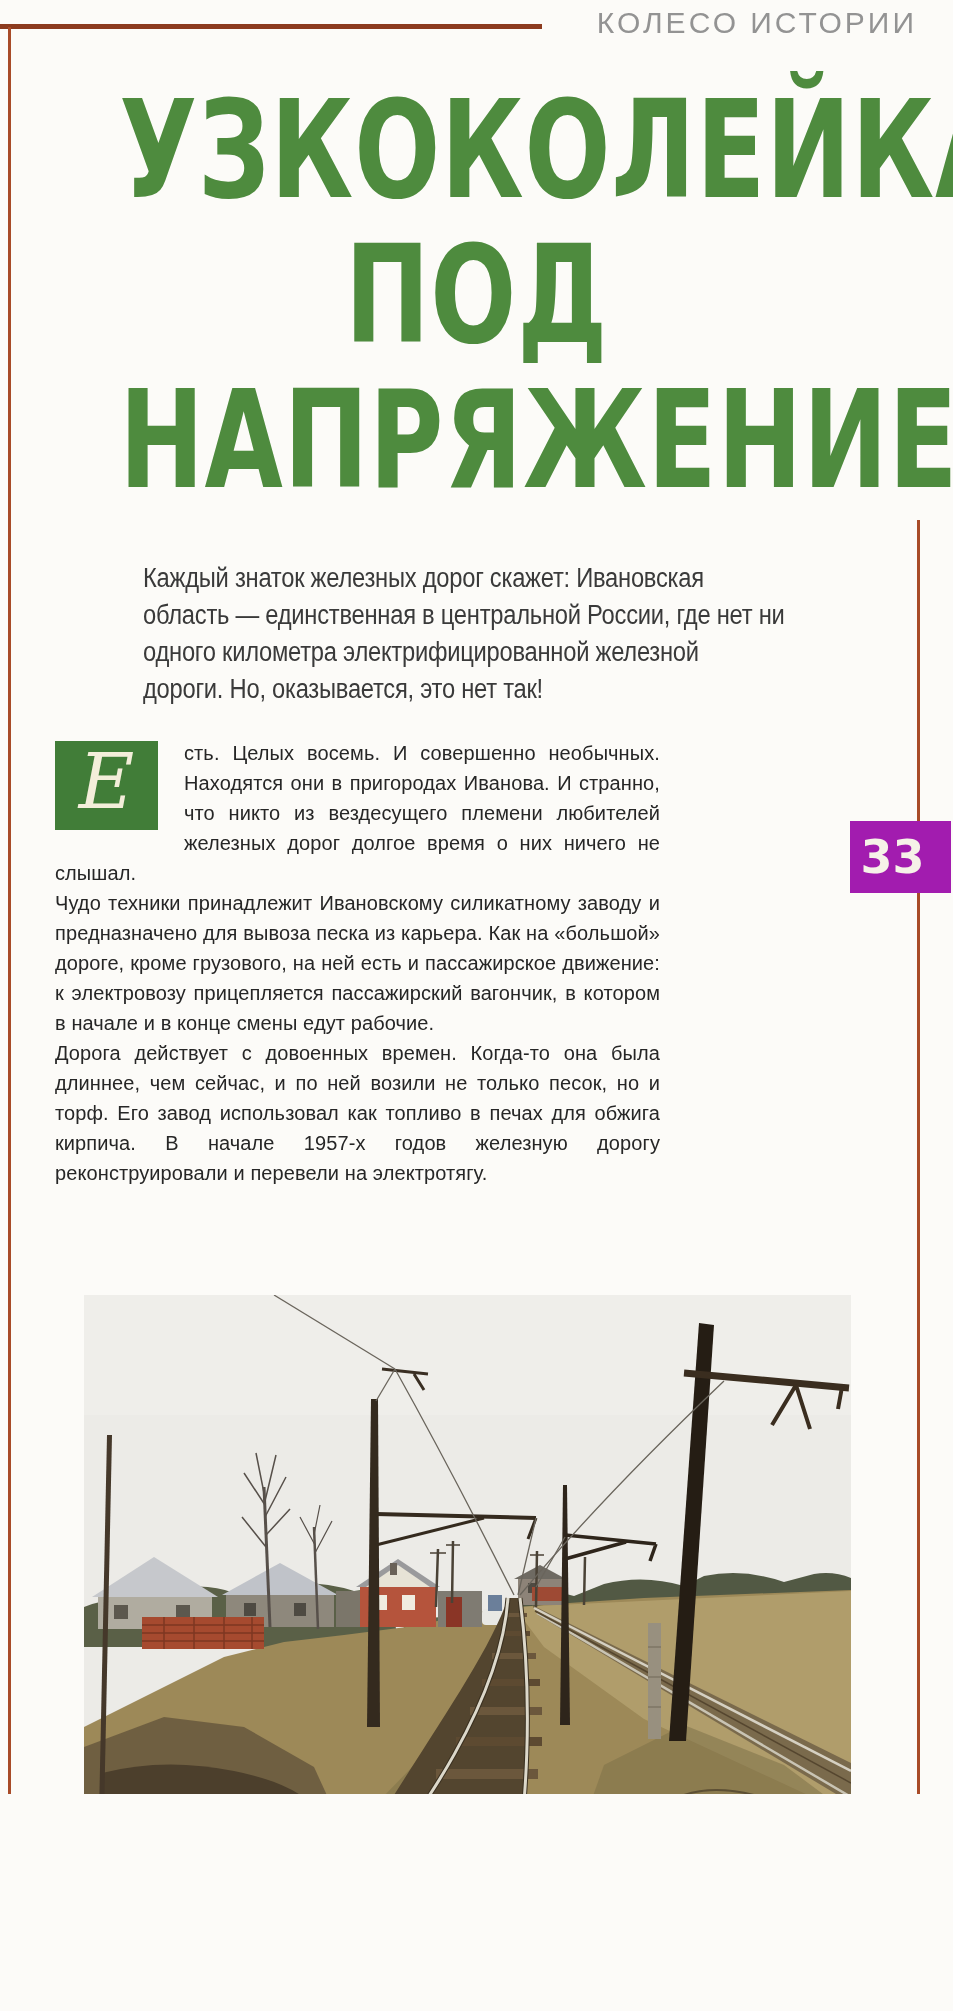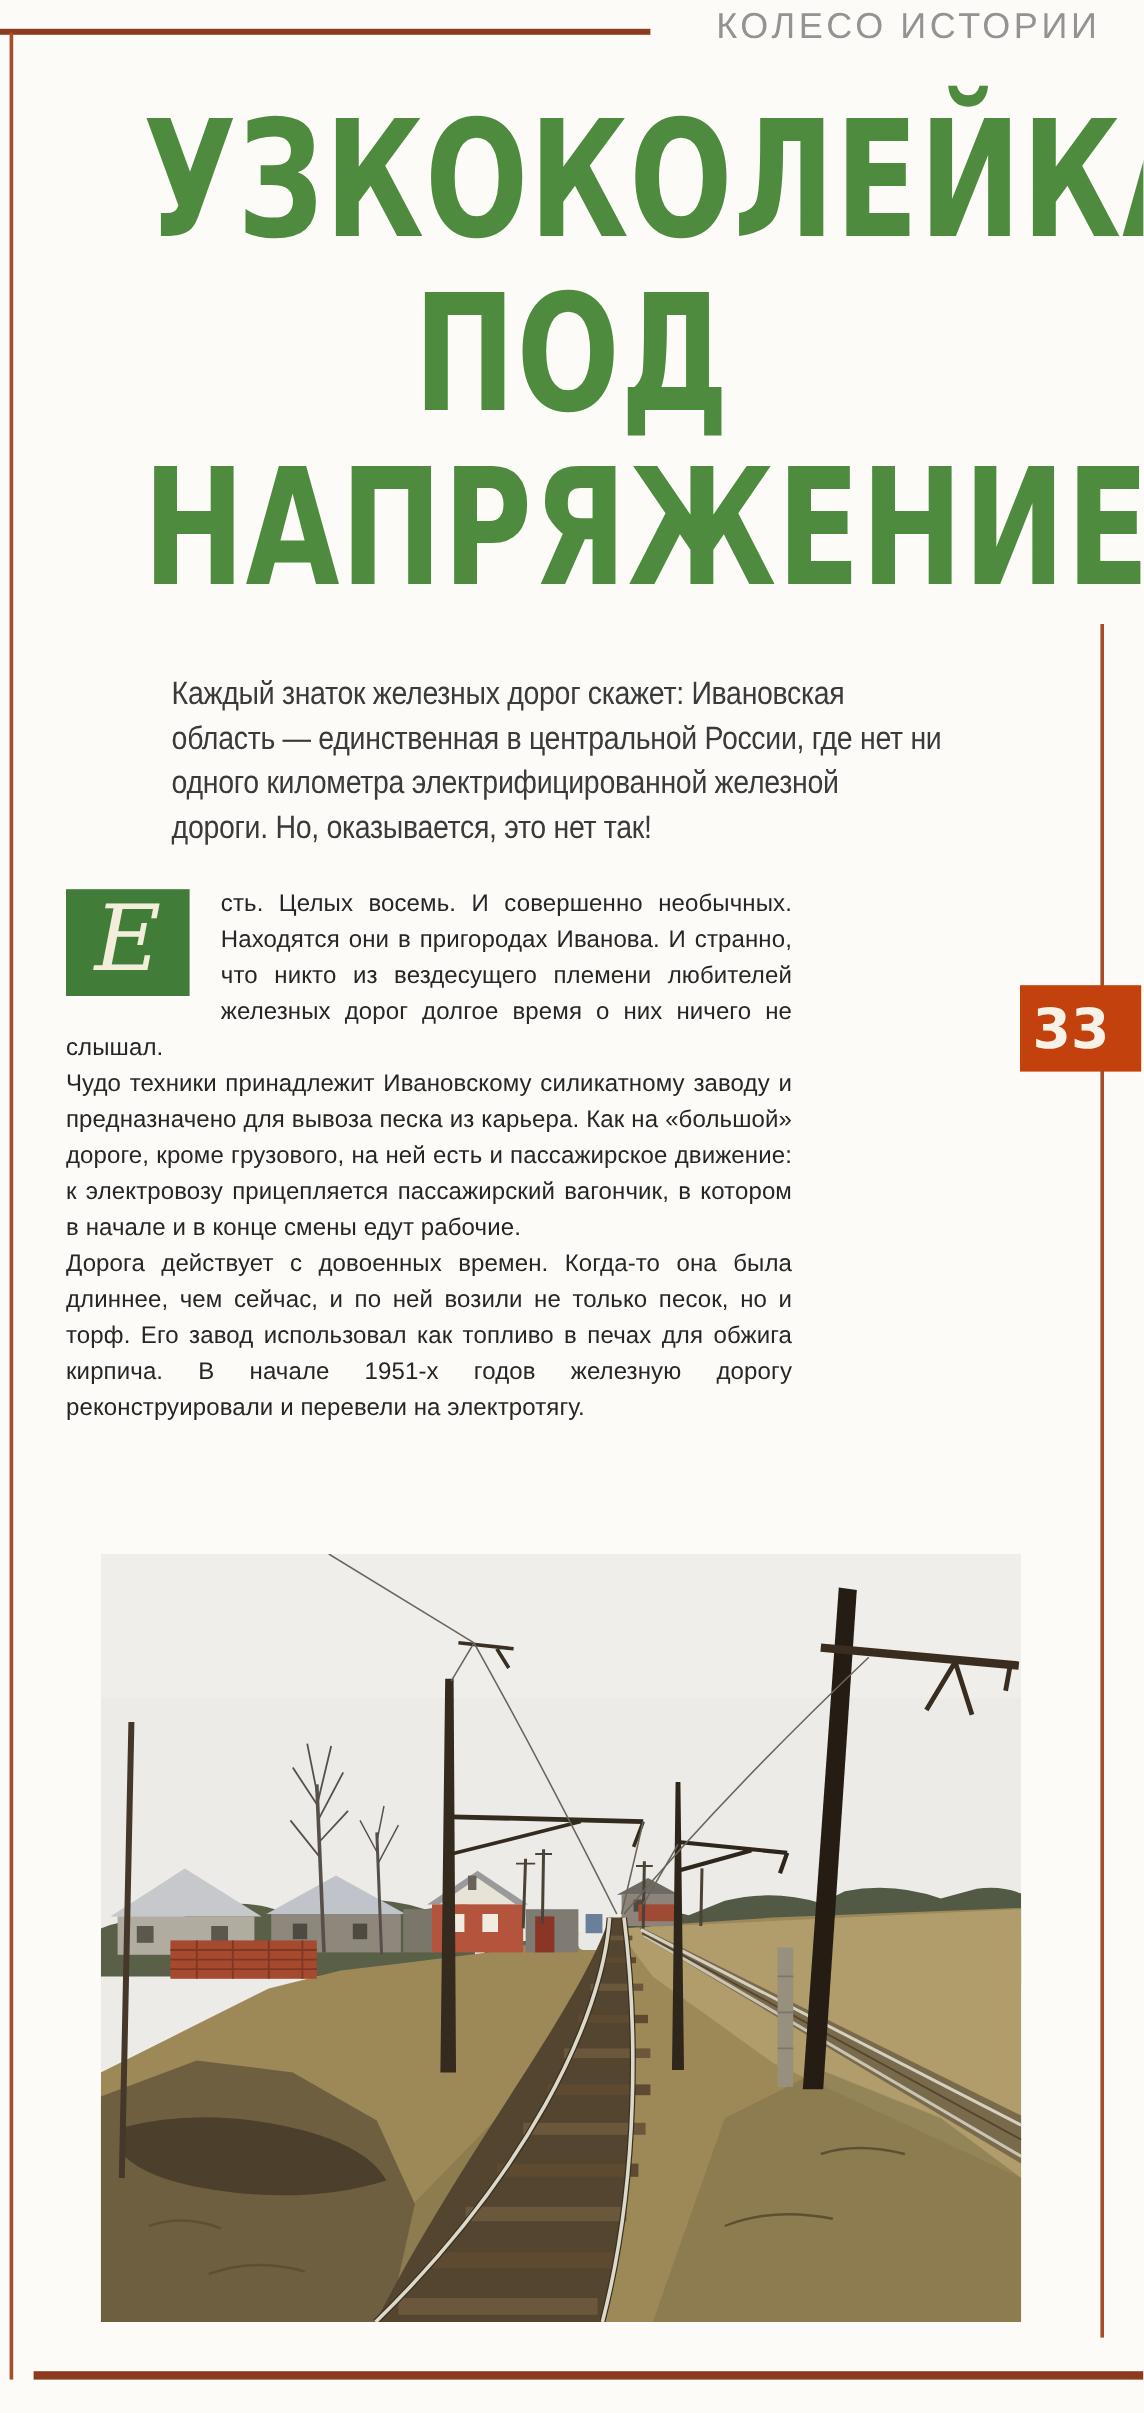--- a/index.html
+++ b/index.html
@@ -1,17 +1,17 @@
 <!DOCTYPE html>
 <html><head>
 <meta charset="utf-8">
 <style>
   html,body { margin:0; padding:0; }
   body { width:953px; height:2011px; background:#fcfbf8; font-family:"Liberation Sans", sans-serif; }
-  .page { position:relative; width:953px; height:2011px; overflow:hidden; background:#fcfbf8;border-radius:10px; }
+  .page { position:relative; width:953px; height:1794px; overflow:hidden; background:#fcfbf8; }
 
   .top-rule    { position:absolute; left:0;   top:24px;  width:542px; height:5px;  background:#8c3b1f; }
   .left-rule   { position:absolute; left:8px; top:27px;  width:3px;  height:1956px; background:#a84b28; }
   .right-rule  { position:absolute; left:917px; top:520px; width:3px; height:1428px; background:#a84b28; }
   .bottom-rule { position:absolute; left:28px; top:1976px; width:925px; height:7px; background:#8c3b1f; }
 
   .section-header { position:absolute; top:6px; right:36px; font-size:30px; letter-spacing:3px;
                     color:#939393; font-weight:400; }
 
   .title { position:absolute; left:0; top:78px; width:953px; text-align:center; }
@@ -25,21 +25,21 @@
 
   .article-body { position:absolute; left:55px; top:738px; width:605px; color:#262626;
                   font-size:20px; line-height:30px; letter-spacing:0.1px; }
   .para { text-align:justify; margin:0; }
   .dropcap { float:left; width:103px; height:89px; background:#417d38; margin:3px 26px 0 0;
              display:flex; align-items:center; justify-content:center; }
   .dropcap-glyph { font-family:"DejaVu Serif", serif; font-style:italic; font-size:76px;
                    color:#f3eeda; line-height:1; transform:translateY(-4px); }
 
   .pagenum-box { position:absolute; left:850px; top:821px; width:101px; height:72px;
-                 background:#c2410c; display:flex; align-items:center; justify-content:center;
+                 background:#a21caf; display:flex; align-items:center; justify-content:center;
                  z-index:5; }
   .pagenum { font-family:"DejaVu Sans", sans-serif; font-weight:bold; font-size:46px;
              color:#f6f2e8; transform:translateX(-8px); }
 
   .photo { position:absolute; left:84px; top:1295px; width:767px; height:640px; }
   .photo svg { display:block; width:100%; height:100%; }
 </style>
 </head>
 <body>
 
@@ -63,21 +63,21 @@
     <div class="lead-line">область — единственная в центральной России, где нет ни</div>
     <div class="lead-line">одного километра электрифицированной железной</div>
     <div class="lead-line">дороги. Но, оказывается, это нет так!</div>
   </div>
 
   <div class="article-body">
       <p class="para"><span class="dropcap">
           <span class="dropcap-glyph">Е</span>
         </span>сть. Целых восемь. И совершенно необычных. Находятся они в пригородах Иванова. И странно, что никто из вездесущего племени любителей железных дорог долгое время о них ничего не слышал.</p>
       <p class="para">Чудо техники принадлежит Ивановскому силикатному заводу и предназначено для вывоза песка из карьера. Как на «большой» дороге, кроме грузового, на ней есть и пассажирское движение: к электровозу прицепляется пассажирский вагончик, в котором в начале и в конце смены едут рабочие.</p>
-      <p class="para">Дорога действует с довоенных времен. Когда-то она была длиннее, чем сейчас, и по ней возили не только песок, но и торф. Его завод использовал как топливо в печах для обжига кирпича. В начале 1951-х годов железную дорогу реконструировали и перевели на электротягу.</p>
+      <p class="para">Дорога действует с довоенных времен. Когда-то она была длиннее, чем сейчас, и по ней возили не только песок, но и торф. Его завод использовал как топливо в печах для обжига кирпича. В начале 1957-х годов железную дорогу реконструировали и перевели на электротягу.</p>
     </div>
 
   <div class="pagenum-box">
     <span class="pagenum">33</span>
   </div>
 
   <div class="photo">
     <svg viewBox="0 0 767 640" preserveAspectRatio="none">
       <rect x="0" y="0" width="767" height="640" fill="#ecebe7"></rect>
       <rect x="0" y="0" width="767" height="120" fill="#efeeea"></rect>

